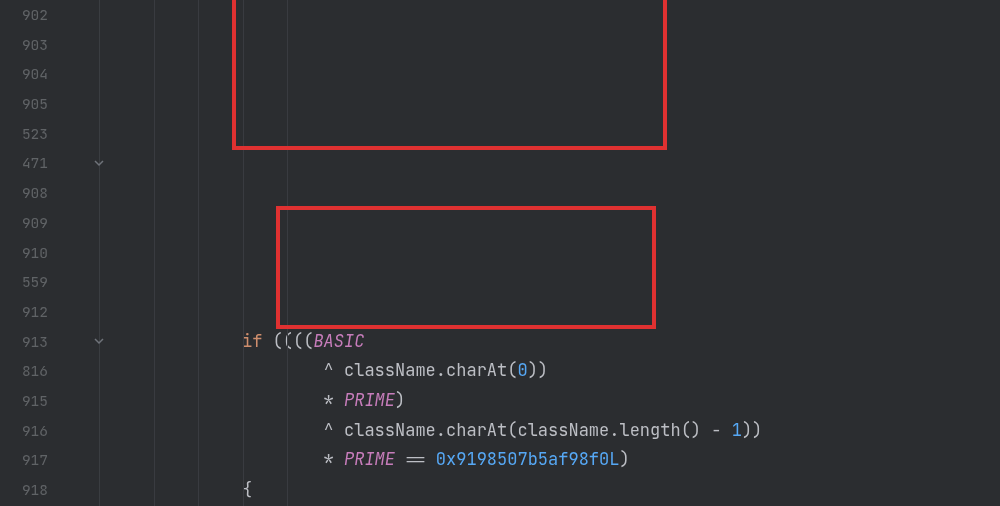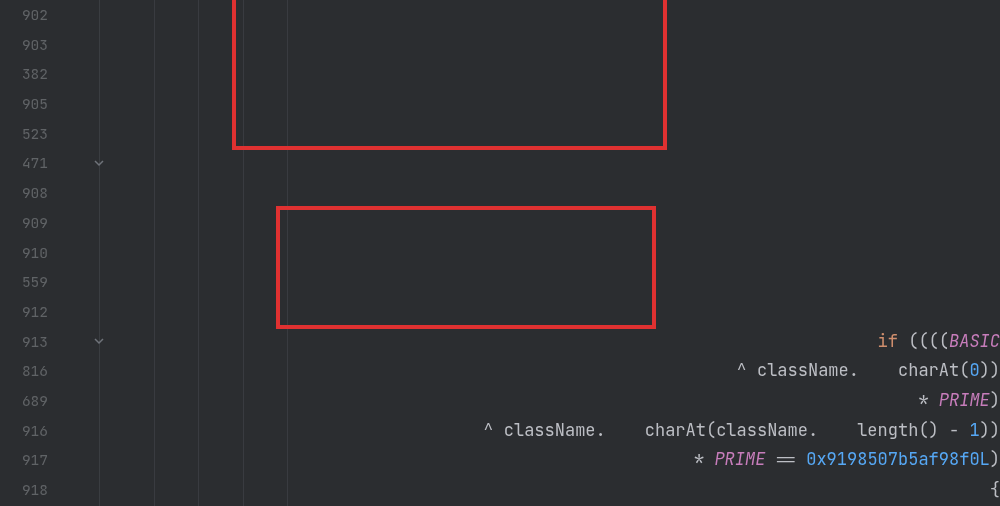--- a/index.html
+++ b/index.html
@@ -51,26 +51,25 @@
     width: 12px;
     height: 12px;
     color: #6f737a;
   }
   .fold-handle svg { display: block; }
   .code {
     flex: 1;
     white-space: pre;
     position: relative;
     padding-left: 4px;
-    text-align: right;
   }
   .code .line { height: 29.7px; }
   .kw   { color: #cf8e6d; }
   .fld  { color: #bcbec4; text-decoration-color: #71757a; }
-  .mth  { color: #bcbec4; margin-left: 39px; }
+  .mth  { color: #bcbec4; }
   .num  { color: #56a8f5; }
   .op   { color: #bcbec4; }
   .par  { color: #bcbec4; }
   .const{ color: #c77dbb; font-style: italic; }
   .indent-guide {
     border-left: 1px solid #393b40;
     position: absolute;
     top: 0;
     bottom: 0;
     width: 0;
@@ -87,32 +86,32 @@
     z-index: 5;
   }
 </style>
 </head>
 <body>
 
 <div class="editor">
   <div class="gutter">
       <div>902</div>
       <div>903</div>
-      <div>382</div>
+      <div>904</div>
       <div>905</div>
       <div>523</div>
       <div>471</div>
       <div>908</div>
       <div>909</div>
       <div>910</div>
       <div>559</div>
       <div>912</div>
       <div>913</div>
       <div>816</div>
-      <div>689</div>
+      <div>915</div>
       <div>916</div>
       <div>917</div>
       <div>918</div>
     </div>
   <div class="fold-col">
     <div class="fold-line"></div>
     <div class="fold-handle" style="top:157px">
       <svg viewBox="0 0 12 12" width="12" height="12">
           <path d="M2 4 L6 8 L10 4" fill="none" stroke="#6f737a" stroke-width="1.5"></path>
         </svg>

